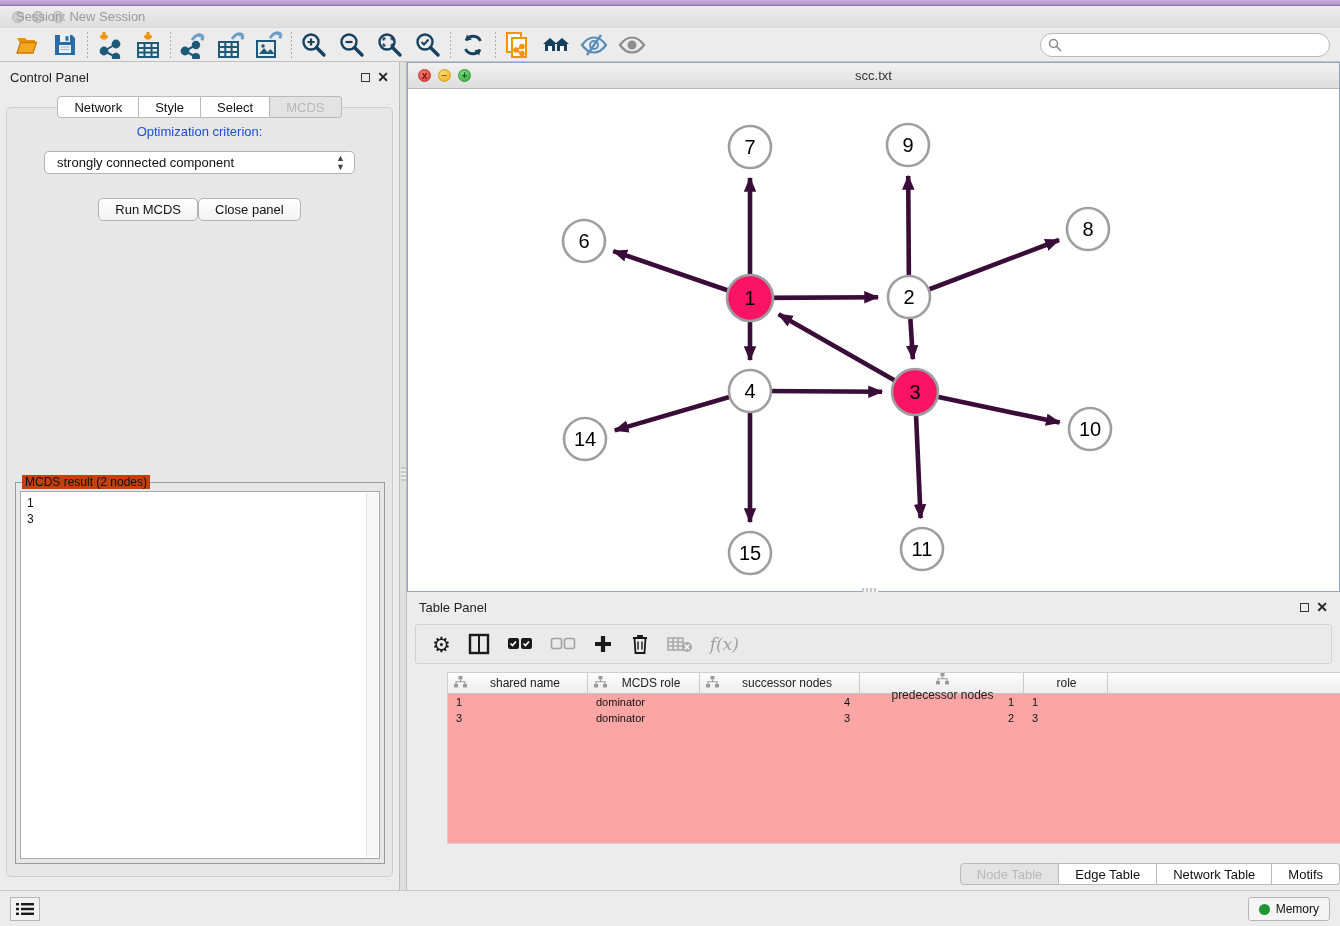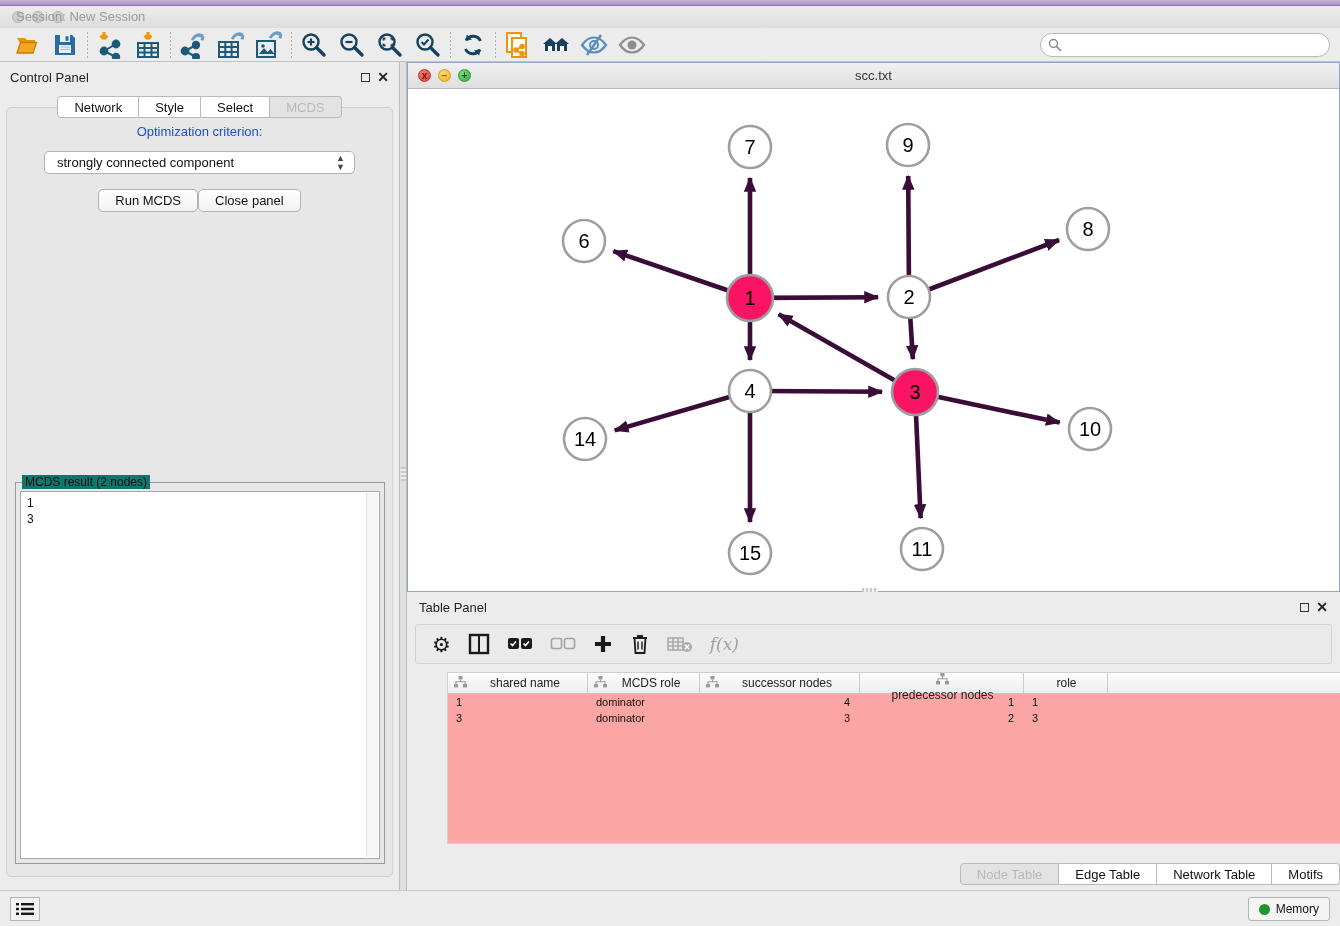--- a/index.html
+++ b/index.html
@@ -44,27 +44,27 @@
   .tab-btn:last-child { border-radius:0 4px 4px 0; }
   .tab-btn.selected { background:#e3e3e3; color:#b9b9b9; }
   .cp-body { position:absolute; left:6px; top:45px; width:387px; height:770px;
     background:#e7e7e7; border:1px solid #cfcfcf; border-radius:5px; }
   .opt-label { margin-top:16px; text-align:center; font-size:13px; color:#1d4ed8; }
   .criterion-select { position:relative; margin:12px auto 0; width:311px; height:23px;
     background:#fff; border:1px solid #b2b2b2; border-radius:5px;
     font-size:13px; color:#111; display:flex; align-items:center; padding-left:12px; }
   .sel-arrows { position:absolute; right:9px; top:2px; font-size:9px; color:#444;
     line-height:9px; text-align:center; }
-  .cp-buttons { display:flex; justify-content:center; gap:0; margin-top:15px; }
+  .cp-buttons { display:flex; justify-content:center; gap:0; margin-top:24px; }
   .mac-btn { height:23px; padding:0 16px; background:linear-gradient(#ffffff,#f2f2f2);
     border:1px solid #b2b2b2; border-radius:5px; font-size:13px; color:#111;
     display:flex; align-items:center; }
   .result-fieldset { position:absolute; left:8px; top:374px; width:370px; height:382px;
     border:1px solid #9a9a9a; background:#e7e7e7; }
-  .result-legend { position:absolute; left:6px; top:-8px; background:#0f766e;
+  .result-legend { position:absolute; left:6px; top:-8px; background:#c2410c;
     font-size:12px; color:#111; padding:0 3px;text-align:right; }
   .result-area { position:absolute; left:4px; top:8px; right:4px; bottom:4px;
     background:#fff; border:1px solid #a8a8a8; font-size:12px; color:#111;
     padding:3px 6px; line-height:16px; }
   .result-scroll { position:absolute; top:1px; bottom:1px; right:1px; width:12px;
     background:#f7f7f7; border-left:1px solid #e2e2e2; }
   .v-splitter { position:absolute; left:399px; top:62px; width:8px; height:828px;
     background:#e0e0e0; border-left:1px solid #bdbdbd; border-right:1px solid #bdbdbd; }
   .v-grip { position:absolute; left:1px; top:405px; width:5px; height:14px;
     background:repeating-linear-gradient(#c9c9c9 0 2px,#efefef 2px 4px); }

